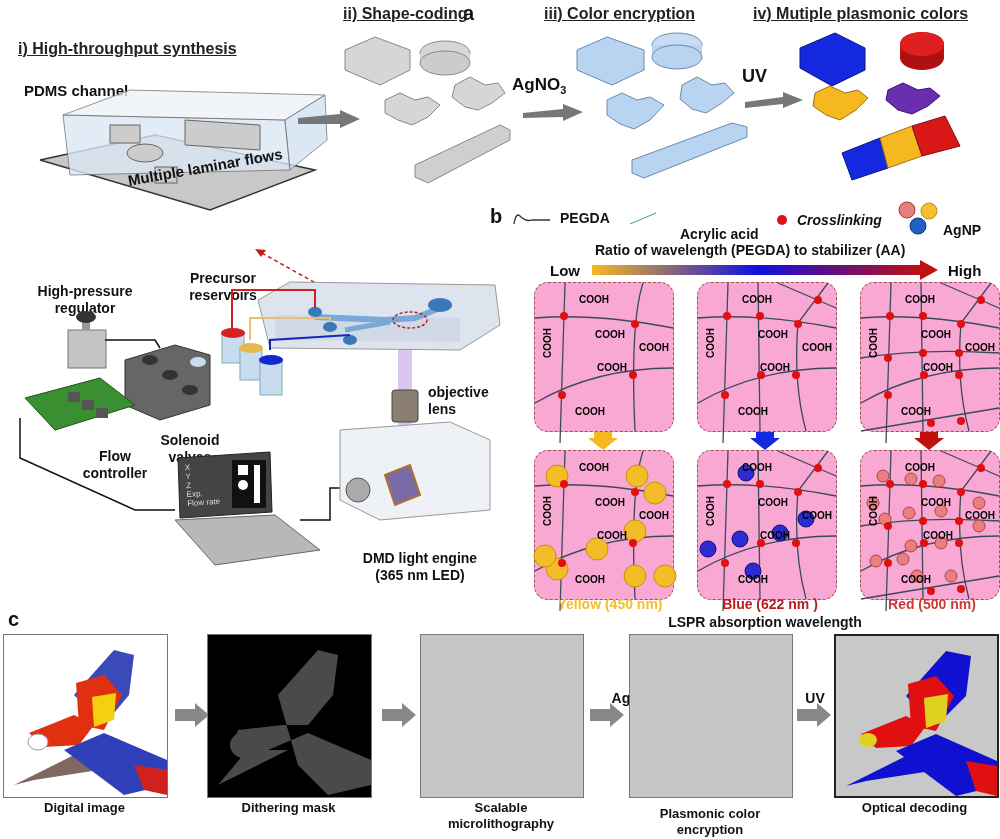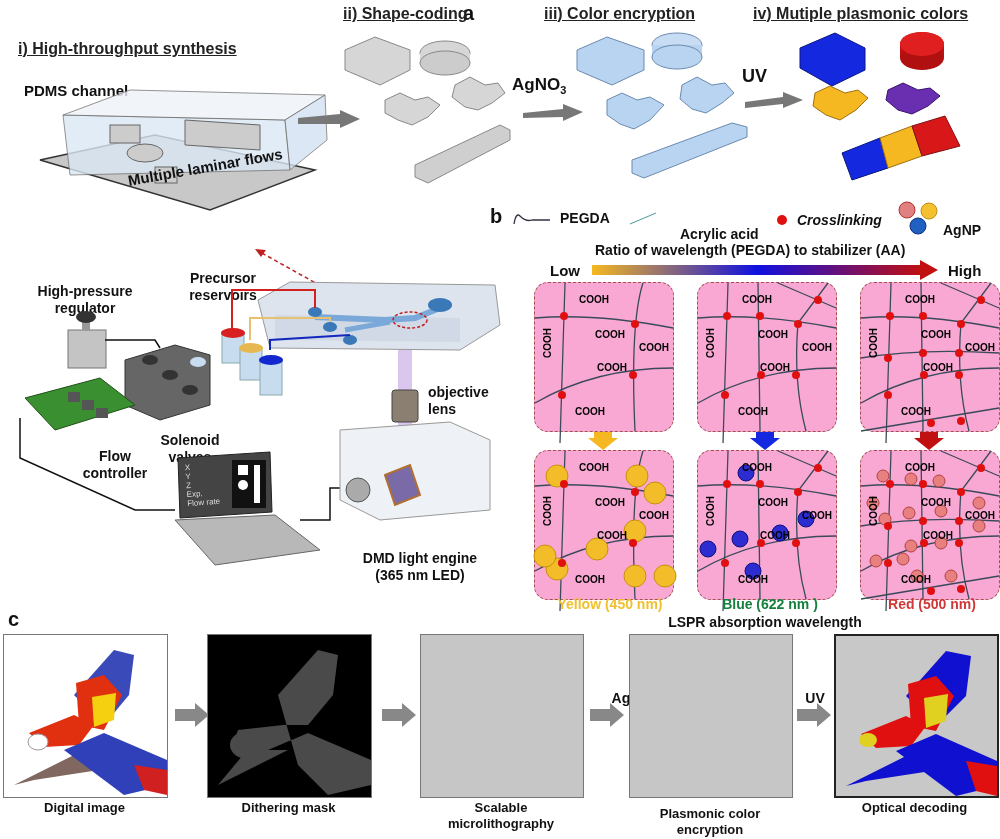--- a/index.html
+++ b/index.html
@@ -394,21 +394,21 @@
     <polygon points="6,0 24,0 24,6 30,6 15,18 0,6 6,6" fill="#f5b820"></polygon>
   </svg>
 <svg style="left:750px;top:432px;" width="30" height="18">
     <polygon points="6,0 24,0 24,6 30,6 15,18 0,6 6,6" fill="#1428e0"></polygon>
   </svg>
 <svg style="left:914px;top:432px;" width="30" height="18">
     <polygon points="6,0 24,0 24,6 30,6 15,18 0,6 6,6" fill="#c01010"></polygon>
   </svg>
 
 <div class="abs lbl" style="left:540px;top:596px;width:140px;font-size:14px;color:#f0c030;">Yellow (450 nm)</div>
-<div class="abs lbl" style="left:700px;top:596px;width:140px;font-size:14px;color:#15803d;">Blue (622 nm )</div>
+<div class="abs lbl" style="left:700px;top:596px;width:140px;font-size:14px;color:#b91c1c;">Blue (622 nm )</div>
 <div class="abs lbl" style="left:862px;top:596px;width:140px;font-size:14px;color:#d03838;">Red (500 nm)</div>
 <div class="abs lbl" style="left:630px;top:614px;width:270px;font-size:14px;text-align:center;">LSPR absorption wavelength</div>
 
 <div class="abs panel-letter" style="left:8px;top:608px;">c</div>
 
 <div class="img-box" style="left:3px;top:634px;width:163px;height:162px;background:#fff;">
   <svg style="left:0;top:0;" width="163" height="162">
     <path d="M70,60 L110,15 L130,20 L125,60 L100,90 Z" fill="#3a4ab8"></path>
     <path d="M72,48 L100,40 L118,60 L100,95 L75,90 Z" fill="#e03010"></path>
     <path d="M88,62 L112,58 L110,85 L90,92 Z" fill="#f5d010"></path>

